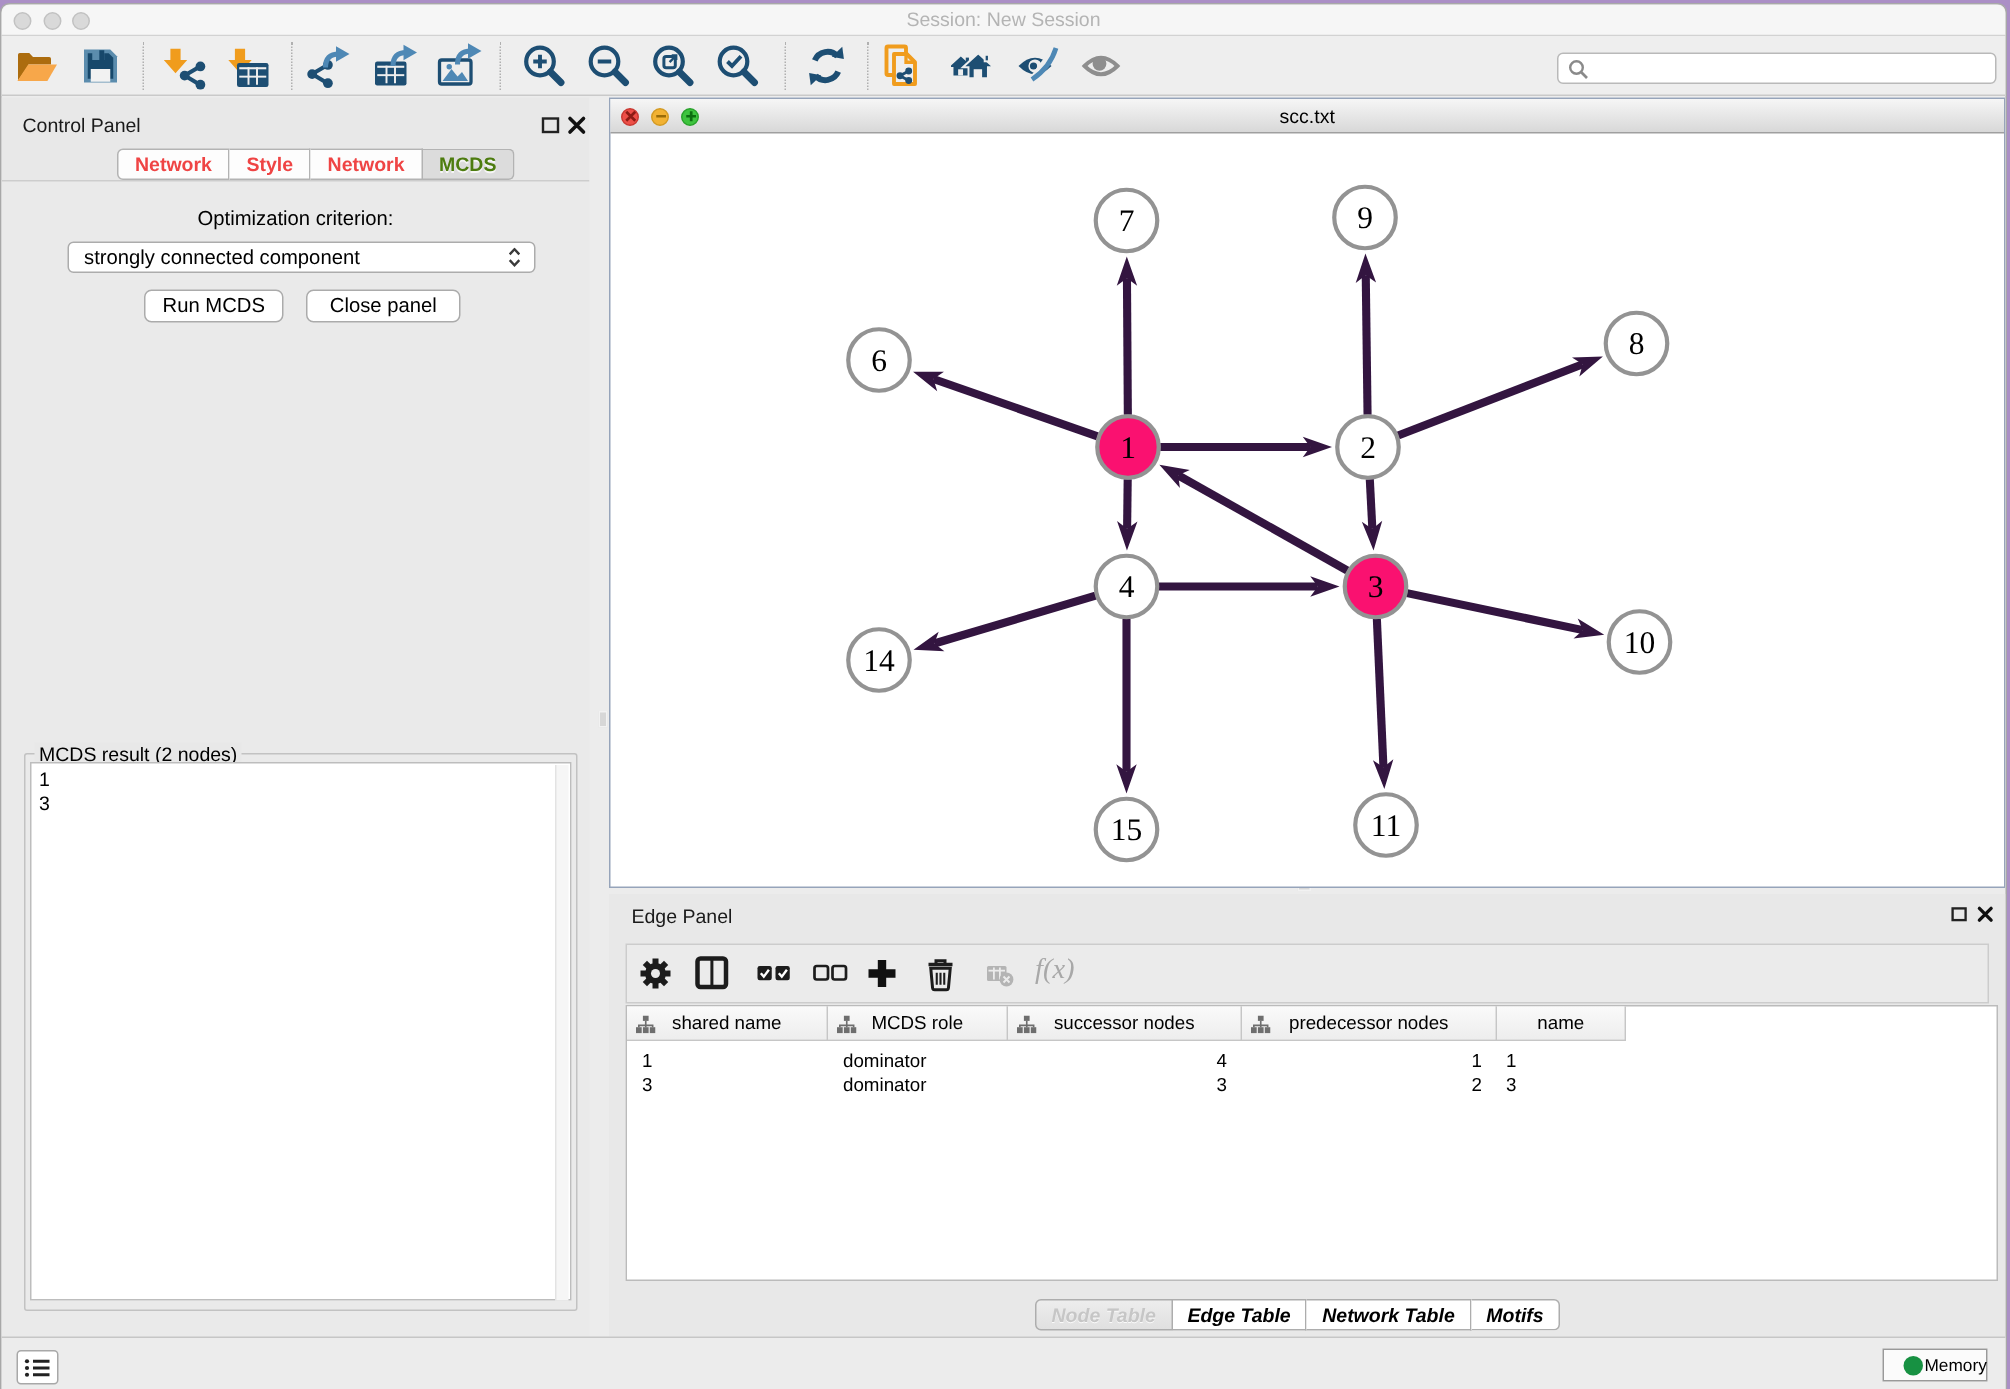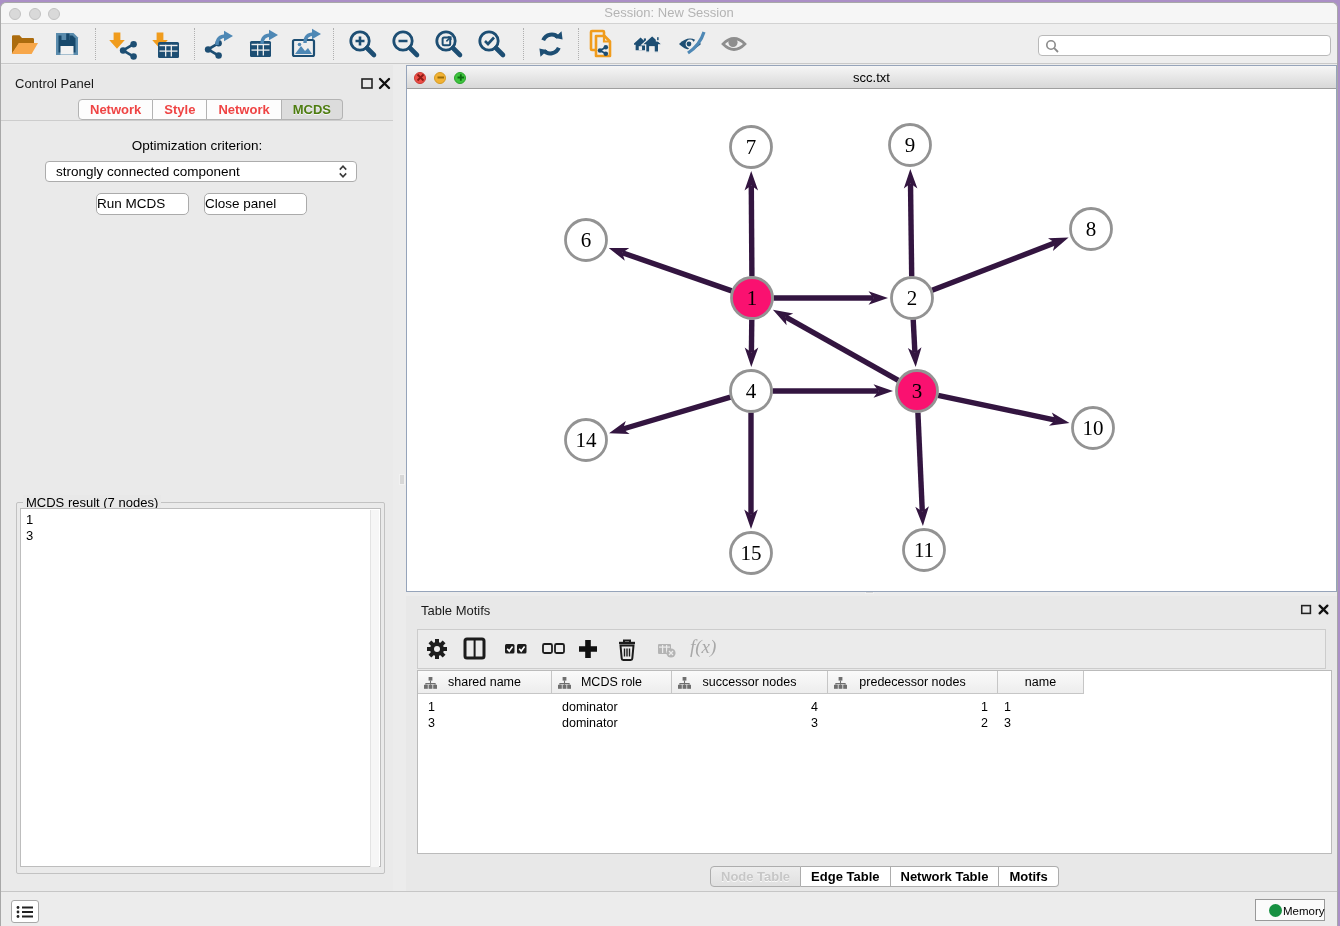--- a/index.html
+++ b/index.html
@@ -18,42 +18,42 @@
 #cpanel { position:absolute; left:0; top:62px; width:392px; height:826px; background:#e8e8e8; }
 #cpanel-h { position:absolute; left:14px; top:11px; font-size:13px; color:#1a1a1a; }
 #tabs { position:absolute; left:77px; top:34px; height:21px; }
 .tab { float:left; height:21px; line-height:20px; padding:0 11px; font-size:13px; font-weight:bold; color:#ef4444; background:#fdfdfd; border:1px solid #b3b3b3; border-left:none; }
 .tab.first { border-left:1px solid #b3b3b3; border-radius:4px 0 0 4px; }
 .tab.last { border-radius:0 4px 4px 0; }
 .tab.dis { background:#dcdcdc; color:#4d7c0f; text-shadow:0 1px 0 #f6f6f6; }
 #tabcontent { position:absolute; left:0px; top:55px; width:392px; height:771px; border-top:1px solid #cdcdcd; background:#eaeaea; }
 #optlabel { position:absolute; left:0; top:73px; width:392px; text-align:center; font-size:13.5px; color:#000; }
 #dropdown { position:absolute; left:44px; top:96px; width:312px; height:21px; background:#ffffff; border:1px solid #acacac; border-radius:4px; font-size:13.5px; line-height:19px; padding-left:10px; color:#000; }
-.btn { position:absolute; height:22px; background:#ffffff; border:1px solid #ababab; border-radius:5px; font-size:13.5px; line-height:20px; color:#000; }
+.btn { position:absolute; height:22px; background:#ffffff; border:1px solid #ababab; border-radius:5px; font-size:13.5px; text-align:center; line-height:20px; color:#000; }
 
 #mcdsframe { position:absolute; left:15px; top:437px; width:369px; height:372px; border:1px solid #c2c2c2; border-radius:2px; }
 #mcdslabel { position:absolute; left:22px; top:430px; background:#e8e8e8; padding:0 3px; font-size:13px; color:#000; }
 #mcdslist { position:absolute; left:19px; top:443px; width:361px; height:359px; background:#ffffff; border:1px solid #bdbdbd; font-size:13px; color:#000; }
 #mcdsscroll { position:absolute; right:1px; top:1px; width:9px; height:357px; background:#f6f6f6; border-left:1px solid #e3e3e3; }
 
 #vsplit { position:absolute; left:392px; top:62px; width:13px; height:826px; background:#ececec; }
 
 #netwin { position:absolute; left:405px; top:62px; width:931px; height:527px; border:1px solid #96a4ba; background:#ffffff; }
 #nettitle { position:absolute; left:0; top:0; width:100%; height:23px; background:linear-gradient(#f6f6f6,#d8d8d8); border-bottom:1px solid #9f9f9f; }
 #nettitle .t { position:absolute; top:4px; width:100%; text-align:center; font-size:13px; color:#000; }
 .tl { position:absolute; top:6px; width:12px; height:12px; border-radius:50%; }
 
 #tpanel { position:absolute; left:405px; top:593px; width:931px; height:295px; background:#e8e8e8; }
 #tpanel-h { position:absolute; left:15px; top:7px; font-size:13px; color:#1a1a1a; }
 #ttool { position:absolute; left:11px; top:33px; width:909px; height:40px; background:#ebebeb; border:1px solid #cccccc; }
 #ttable { position:absolute; left:11px; top:74px; width:915px; height:184px; background:#ffffff; border:1px solid #bbbbbb; }
 .thc { position:absolute; top:0; height:23px; background:linear-gradient(#fafafa,#ededed); border-right:1px solid #c6c6c6; border-bottom:1px solid #c6c6c6; font-size:12.5px; color:#000; text-align:center; line-height:22px; }
 .trow { position:absolute; font-size:12.5px; color:#000; height:16px; line-height:16px; }
 
-#btabs { position:absolute; left:304px; top:270px; height:21px; }
+#btabs { position:absolute; left:284px; top:270px; height:21px;font-style:italic; }
 .btab { float:left; height:21px; line-height:20px; padding:0 10px; font-size:13px; font-weight:bold; color:#000; background:#fff; border:1px solid #adadad; border-left:none; }
 .btab.first { border-left:1px solid #adadad; border-radius:4px 0 0 4px; }
 .btab.last { border-radius:0 4px 4px 0; }
 .btab.dis { background:linear-gradient(#ededed,#e0e0e0); color:#c6c6c6; text-shadow:0 1px 0 #fafafa; }
 
 #statusbar { position:absolute; left:0; top:888px; width:1340px; height:36px; background:#ececec; border-top:1px solid #c6c6c6; }
 #listbtn { position:absolute; left:10px; top:8px; width:28px; height:23px; background:#fff; border:1px solid #a8a8a8; border-radius:3px; }
 #membtn { position:absolute; left:1254px; top:7px; width:70px; height:22px; background:#fbfbfb; border:1px solid #999; font-size:12.5px; }
 </style>
 </head>
@@ -218,21 +218,21 @@
     <div id="optlabel">Optimization criterion:</div>
     <div id="dropdown">strongly connected component
       <svg width="10" height="13" viewBox="0 0 10 13" style="position:absolute;right:8px;top:3px;">
           <path d="M1.8 4.6 L5 1.2 L8.2 4.6" fill="none" stroke="#3a3a3a" stroke-width="1.6"></path>
           <path d="M1.8 8.4 L5 11.8 L8.2 8.4" fill="none" stroke="#3a3a3a" stroke-width="1.6"></path>
         </svg>
     </div>
     <div class="btn" style="left:95px; top:128px; width:93px;">Run MCDS</div>
     <div class="btn" style="left:203px; top:128px; width:103px;">Close panel</div>
     <div id="mcdsframe"></div>
-    <div id="mcdslabel">MCDS result (7 nodes)</div>
+    <div id="mcdslabel">MCDS result (2 nodes)</div>
     <div id="mcdslist">
       <div style="position:absolute;left:5px;top:3px;">1</div>
       <div style="position:absolute;left:5px;top:19px;">3</div>
       <div id="mcdsscroll"></div>
     </div>
     <svg width="15" height="15" viewBox="0 0 15 15" style="position:absolute;left:359px;top:11px;">
         <rect x="2" y="3" width="10" height="9" fill="none" stroke="#222" stroke-width="1.6"></rect>
       </svg>
     <svg width="15" height="15" viewBox="0 0 15 15" style="position:absolute;left:376px;top:11px;">
         <path d="M3 3 L12 12 M12 3 L3 12" stroke="#111" stroke-width="2.4" stroke-linecap="round"></path>
@@ -300,21 +300,21 @@
 <text x="179" y="358" font-family="Liberation Serif, serif" font-size="21" fill="#000" text-anchor="middle">14</text>
 <circle cx="686" cy="339" r="20.5" fill="#ffffff" stroke="#939393" stroke-width="2.8"></circle>
 <text x="686" y="346" font-family="Liberation Serif, serif" font-size="21" fill="#000" text-anchor="middle">10</text>
 <circle cx="344" cy="464" r="20.5" fill="#ffffff" stroke="#939393" stroke-width="2.8"></circle>
 <text x="344" y="471" font-family="Liberation Serif, serif" font-size="21" fill="#000" text-anchor="middle">15</text>
 <circle cx="517" cy="461" r="20.5" fill="#ffffff" stroke="#939393" stroke-width="2.8"></circle>
 <text x="517" y="468" font-family="Liberation Serif, serif" font-size="21" fill="#000" text-anchor="middle">11</text>
     </svg>
   </div>
   <div id="tpanel">
-    <div id="tpanel-h">Table Motifs</div>
+    <div id="tpanel-h">Edge Panel</div>
     <svg width="13" height="13" viewBox="0 0 15 15" style="position:absolute;left:894px;top:7px;">
         <rect x="2" y="3" width="10" height="9" fill="none" stroke="#222" stroke-width="1.8"></rect>
       </svg>
     <svg width="13" height="13" viewBox="0 0 15 15" style="position:absolute;left:911px;top:7px;">
         <path d="M3 3 L12 12 M12 3 L3 12" stroke="#111" stroke-width="2.6" stroke-linecap="round"></path>
       </svg>
     <div id="ttool">
       <svg style="position:absolute;left:0;top:0;" width="909" height="38" viewBox="0 0 909 38">
           <g transform="translate(19,19)">
             <rect x="-2" y="-10" width="4" height="5" transform="rotate(0)" fill="#1c1c1c"></rect>

